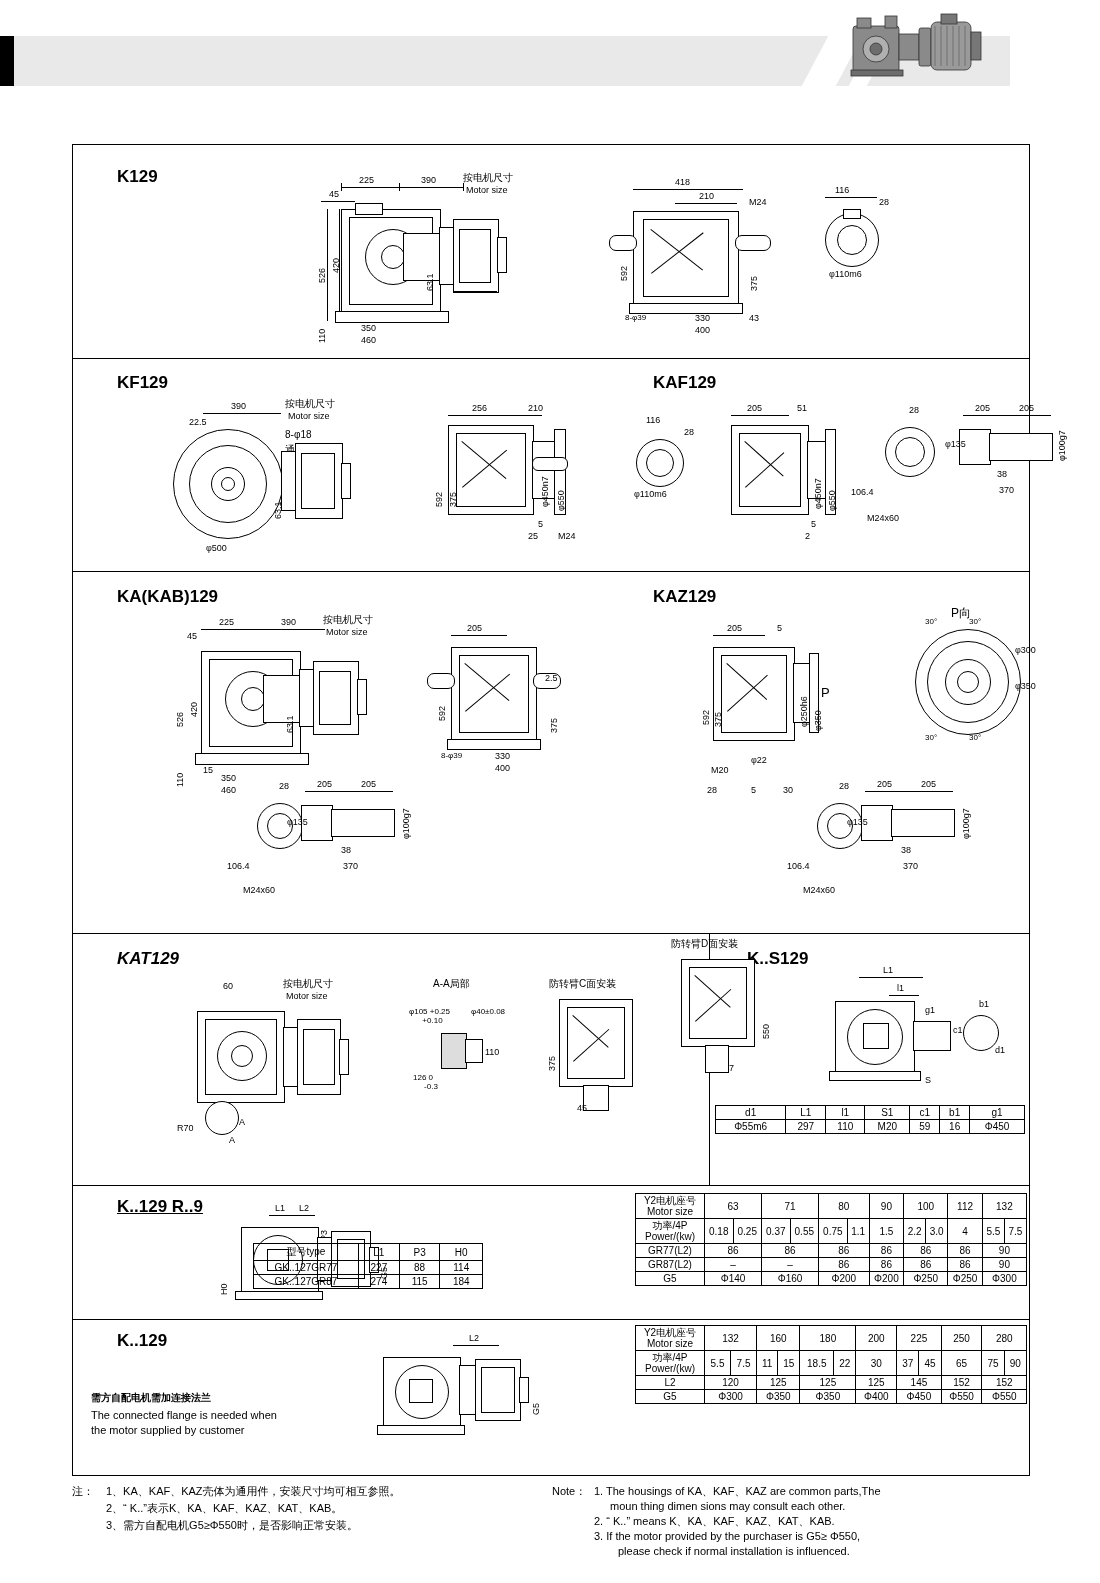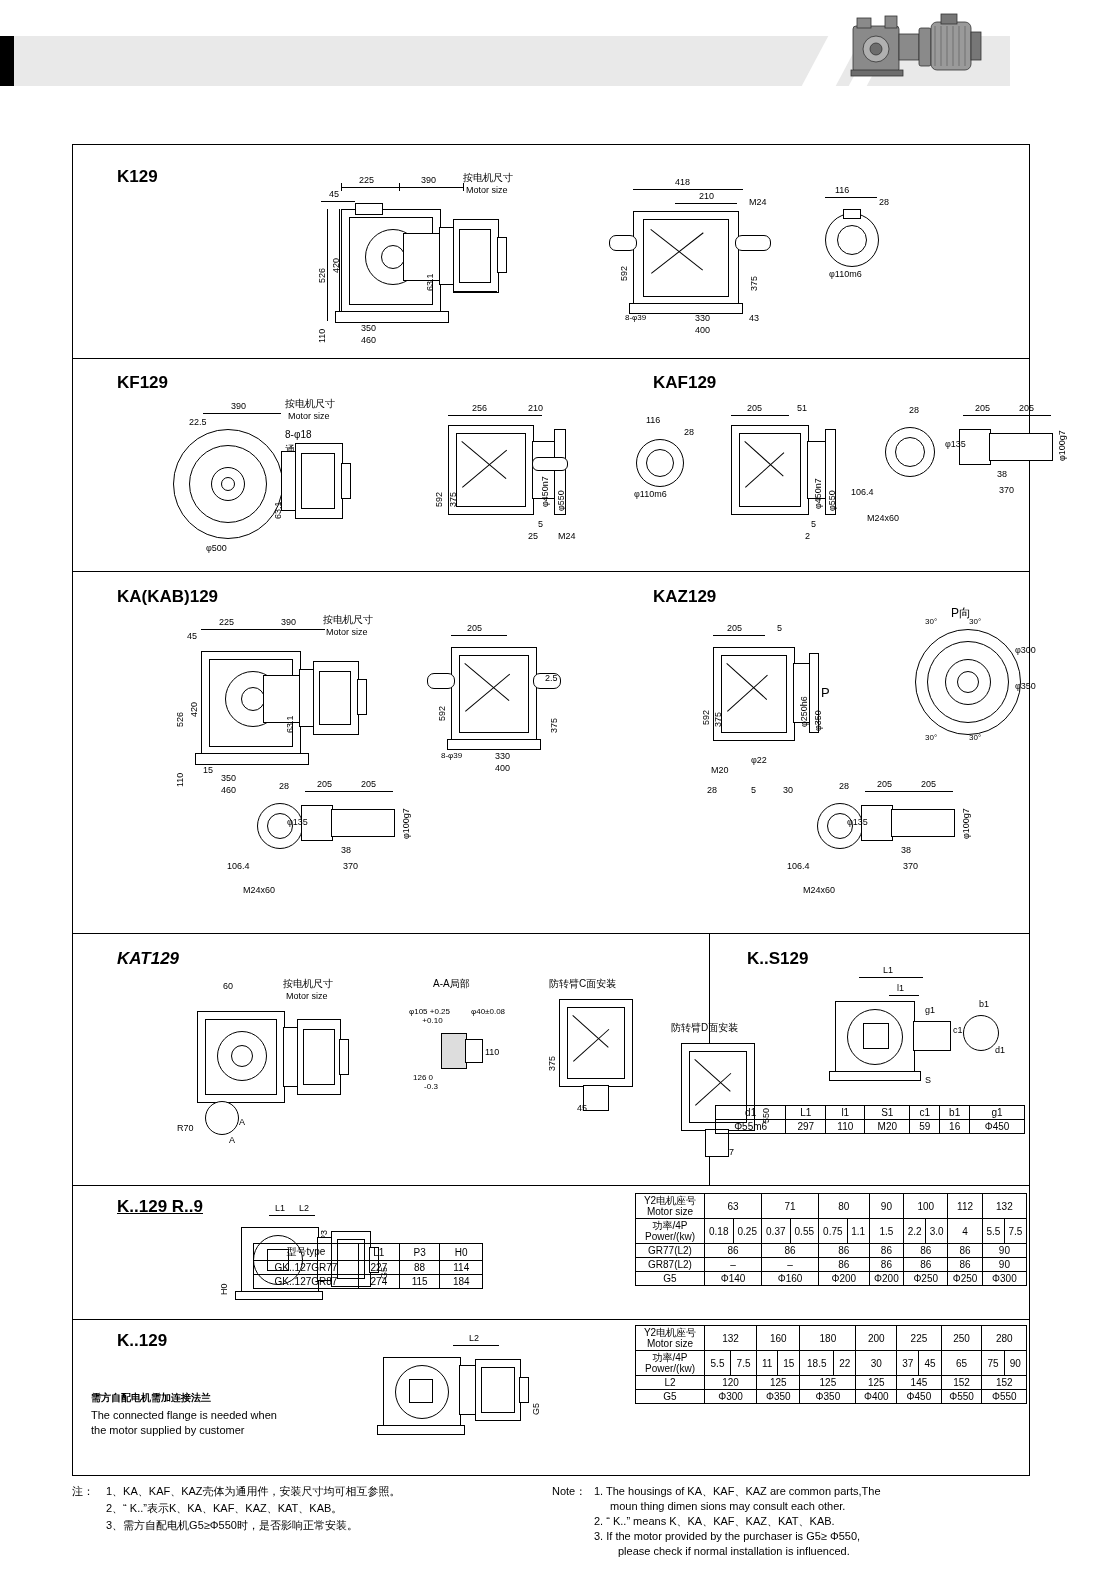--- a/index.html
+++ b/index.html
@@ -416,21 +416,21 @@
         <div class="cn" style="left:6px;top:0px;">防转臂C面安装</div>
         <div class="rect2" style="left:16px;top:22px;width:72px;height:86px;background:#fff;"></div>
         <div class="rect" style="left:24px;top:30px;width:56px;height:70px;"></div>
         <div class="ln" style="left:30px;top:38px;width:48px;height:1px;transform:rotate(42deg);transform-origin:left top;"></div>
         <div class="ln" style="left:30px;top:84px;width:48px;height:1px;transform:rotate(-42deg);transform-origin:left top;"></div>
         <div class="rect2" style="left:40px;top:108px;width:24px;height:24px;background:#fff;"></div>
         <div class="lblv" style="left:4px;top:94px;">375</div>
         <div class="lbl" style="left:34px;top:126px;">45</div>
       </div>
 
-      <div class="dw" style="left:592px;top:876px;width:130px;height:190px;">
+      <div class="dw" style="left:592px;top:792px;width:130px;height:190px;">
         <div class="cn" style="left:6px;top:0px;">防转臂D面安装</div>
         <div class="rect2" style="left:16px;top:22px;width:72px;height:86px;background:#fff;"></div>
         <div class="rect" style="left:24px;top:30px;width:56px;height:70px;"></div>
         <div class="ln" style="left:30px;top:38px;width:48px;height:1px;transform:rotate(42deg);transform-origin:left top;"></div>
         <div class="ln" style="left:30px;top:84px;width:48px;height:1px;transform:rotate(-42deg);transform-origin:left top;"></div>
         <div class="rect2" style="left:40px;top:108px;width:22px;height:26px;background:#fff;"></div>
         <div class="lblv" style="left:96px;top:102px;">550</div>
         <div class="lbl" style="left:64px;top:126px;">7</div>
       </div>
 

